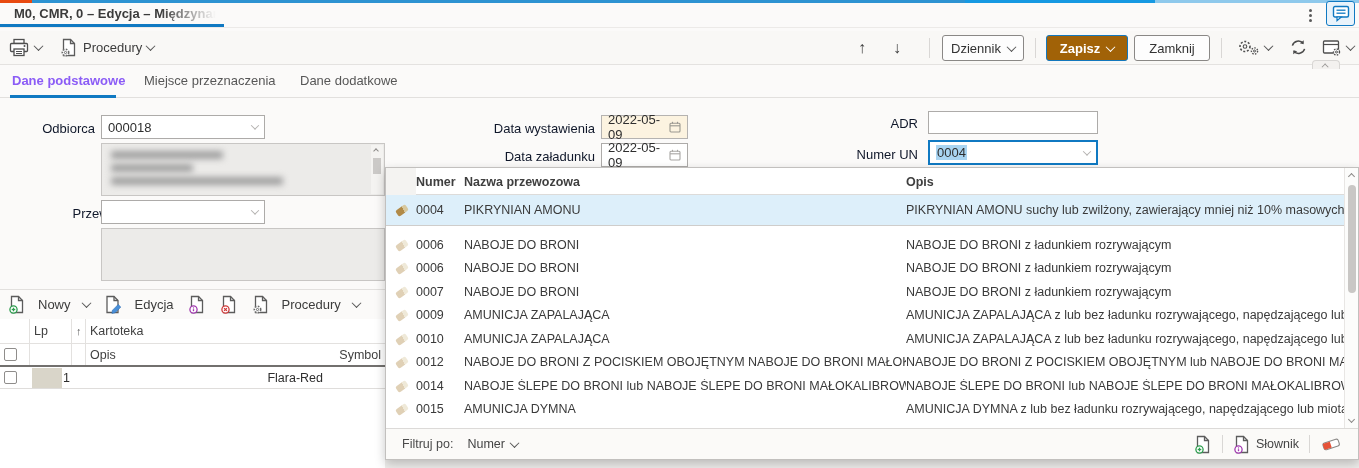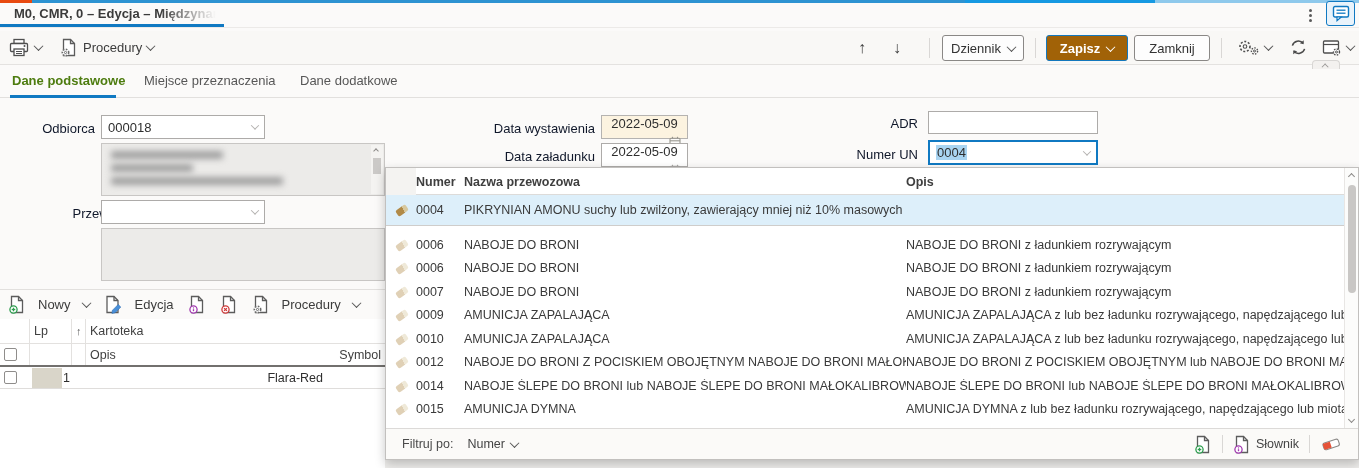--- a/index.html
+++ b/index.html
@@ -47,35 +47,35 @@
     font-size:13px; color:#333; cursor:pointer; }
   .btn.primary { background:#a16207; border-color:#1377bd; color:#fff; font-weight:bold; }
   .collapse-badge { left:1312px; top:60px; width:28px; height:9px; background:#f3f1ef;
     border:1px solid #d8d6d4; border-bottom:none; border-radius:4px 4px 0 0;
     display:flex; align-items:center; justify-content:center; cursor:pointer; }
   .collapse-badge .chev { width:5px; height:5px; border-color:#9a9896; transform:rotate(-135deg) translateY(-2px); }
 
   
   .tabbar { left:0; top:65px; width:1359px; height:33px; border-bottom:1px solid #e2e0de; }
   .tab { position:absolute; top:8px; color:#575757; cursor:pointer; }
-  .tab.active { color:#4d7c0f; font-weight:bold; }
+  .tab.active { color:#8b5cf6; font-weight:bold; }
   .tab-underline { position:absolute; left:10px; top:30px; width:106px; height:3px; background:#1079c2; }
 
   
   .flabel { position:absolute; text-align:right; color:#0f172a; }
   .field { position:absolute; background:#fff; border:1px solid #adaba9; display:flex;
     align-items:center; padding:0 6px; font-size:13px; color:#2e2e2e; }
   .combo .chev { margin-left:auto; width:6px; height:6px; border-color:#b4b2b0; }
   .textarea-box { position:absolute; background:#ecebe9; border:1px solid #c8c6c4; overflow:hidden; }
   .blur-line { position:absolute; height:8px; background:#a0a0a0; filter:blur(3px); border-radius:2px; }
   .mini-scroll { position:absolute; right:1px; top:1px; bottom:1px; width:12px; background:#f4f3f1; }
   .mini-scroll .chev { position:absolute; left:3px; top:4px; width:4px; height:4px;
     border-color:#8c8a88; transform:rotate(-135deg); }
   .mini-scroll .thumb { position:absolute; left:2px; top:13px; width:8px; height:16px; background:#cbc9c7; }
-  .date-field { gap:5px;flex-direction:column; }
+  .date-field { gap:5px; }
   .date-field.highlight { background:#fcf3e0; border-color:#b5b3b1; }
   .cal-icon { margin-left:auto; }
   .focus-combo { border:2px solid #1079c2; }
   .sel-text { background:#a9d4f1; padding:0 1px; }
 
   
   .un-panel { left:385px; top:167px; width:974px; height:293px; background:#fff;
     border:1px solid #c2c0be; box-shadow:0 4px 10px rgba(0,0,0,.22); z-index:5; }
   .un-grid { display:grid; grid-template-columns:30px 48px 442px 1fr; align-items:center; }
   .un-header { position:absolute; left:0; top:0; right:14px; height:27px;
@@ -308,20 +308,21 @@
     <div class="un-header un-grid">
       <div class="hc icon-col"></div>
       <div class="hc">Numer</div>
       <div class="hc">Nazwa przewozowa</div>
       <div class="hc">Opis</div>
     </div>
     <div class="un-list">
   <div class="un-row un-grid selected">
     <div><span class="tag"></span></div>
     <div>0004</div>
+    <div>PIKRYNIAN AMONU</div>
     <div>PIKRYNIAN AMONU suchy lub zwilżony, zawierający mniej niż 10% masowych wo</div>
   </div>
 
   <div class="un-row un-grid">
     <div><span class="tag"></span></div>
     <div>0006</div>
     <div>NABOJE DO BRONI</div>
     <div>NABOJE DO BRONI z ładunkiem rozrywającym</div>
   </div>
 

